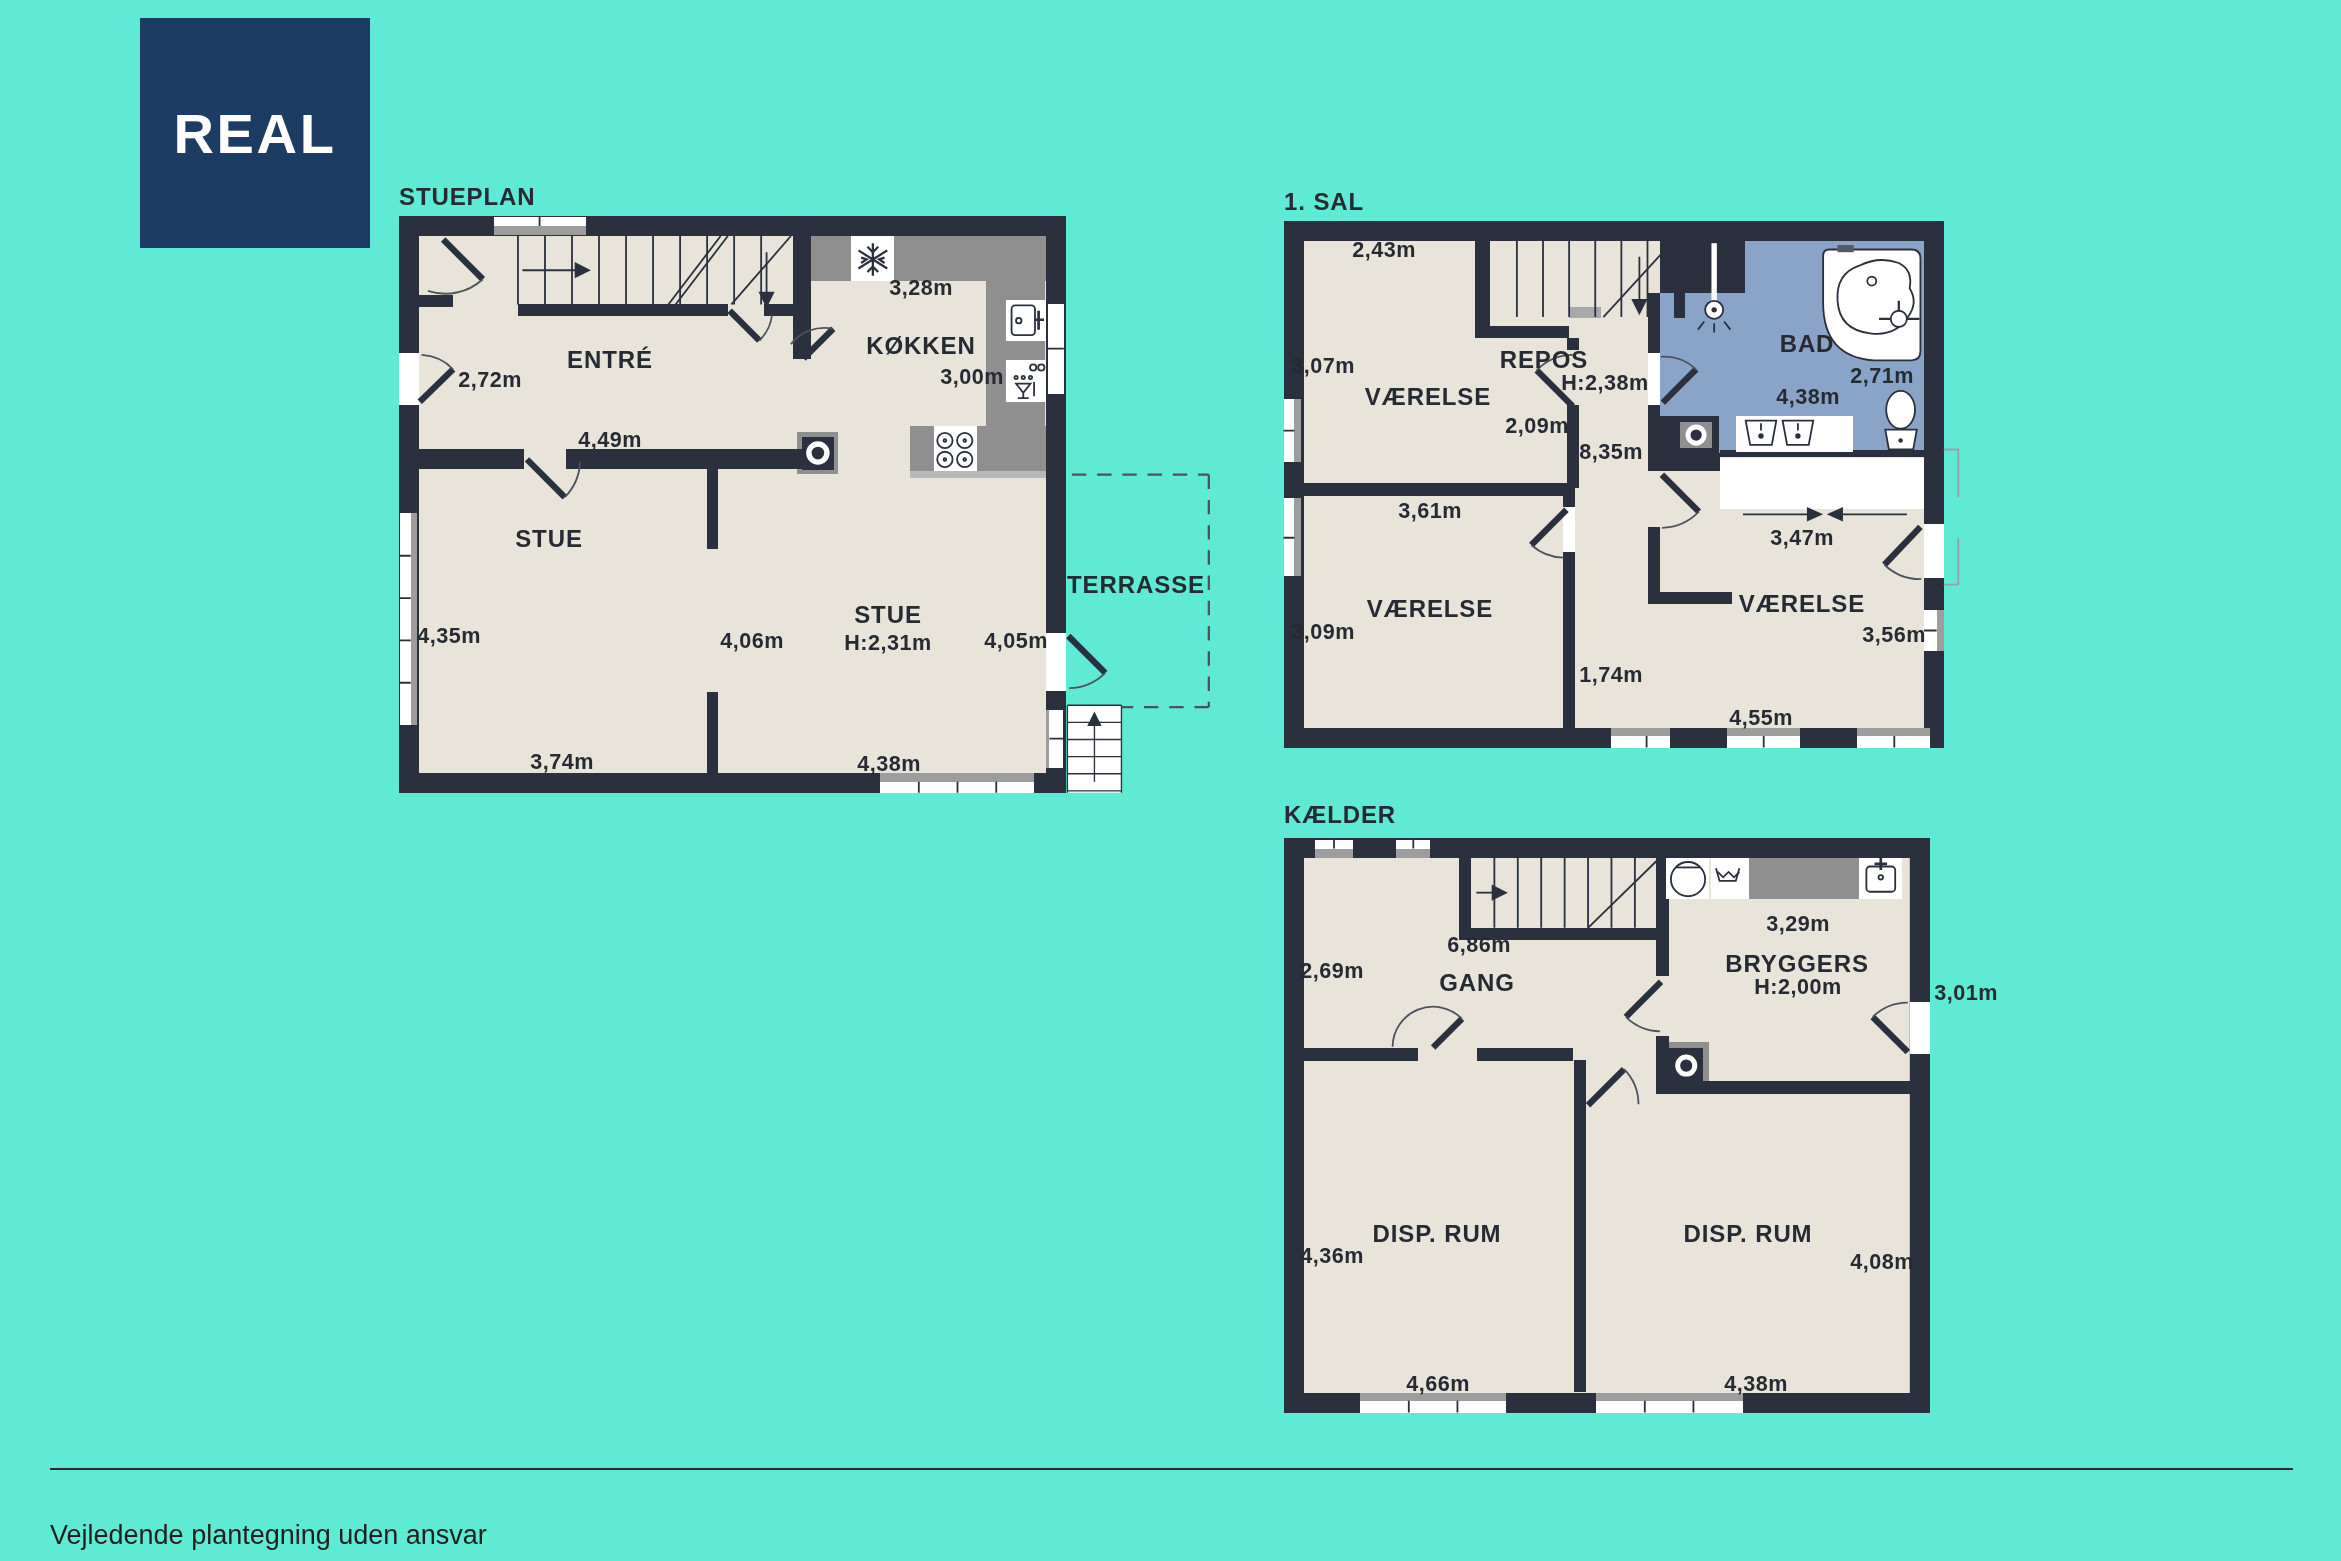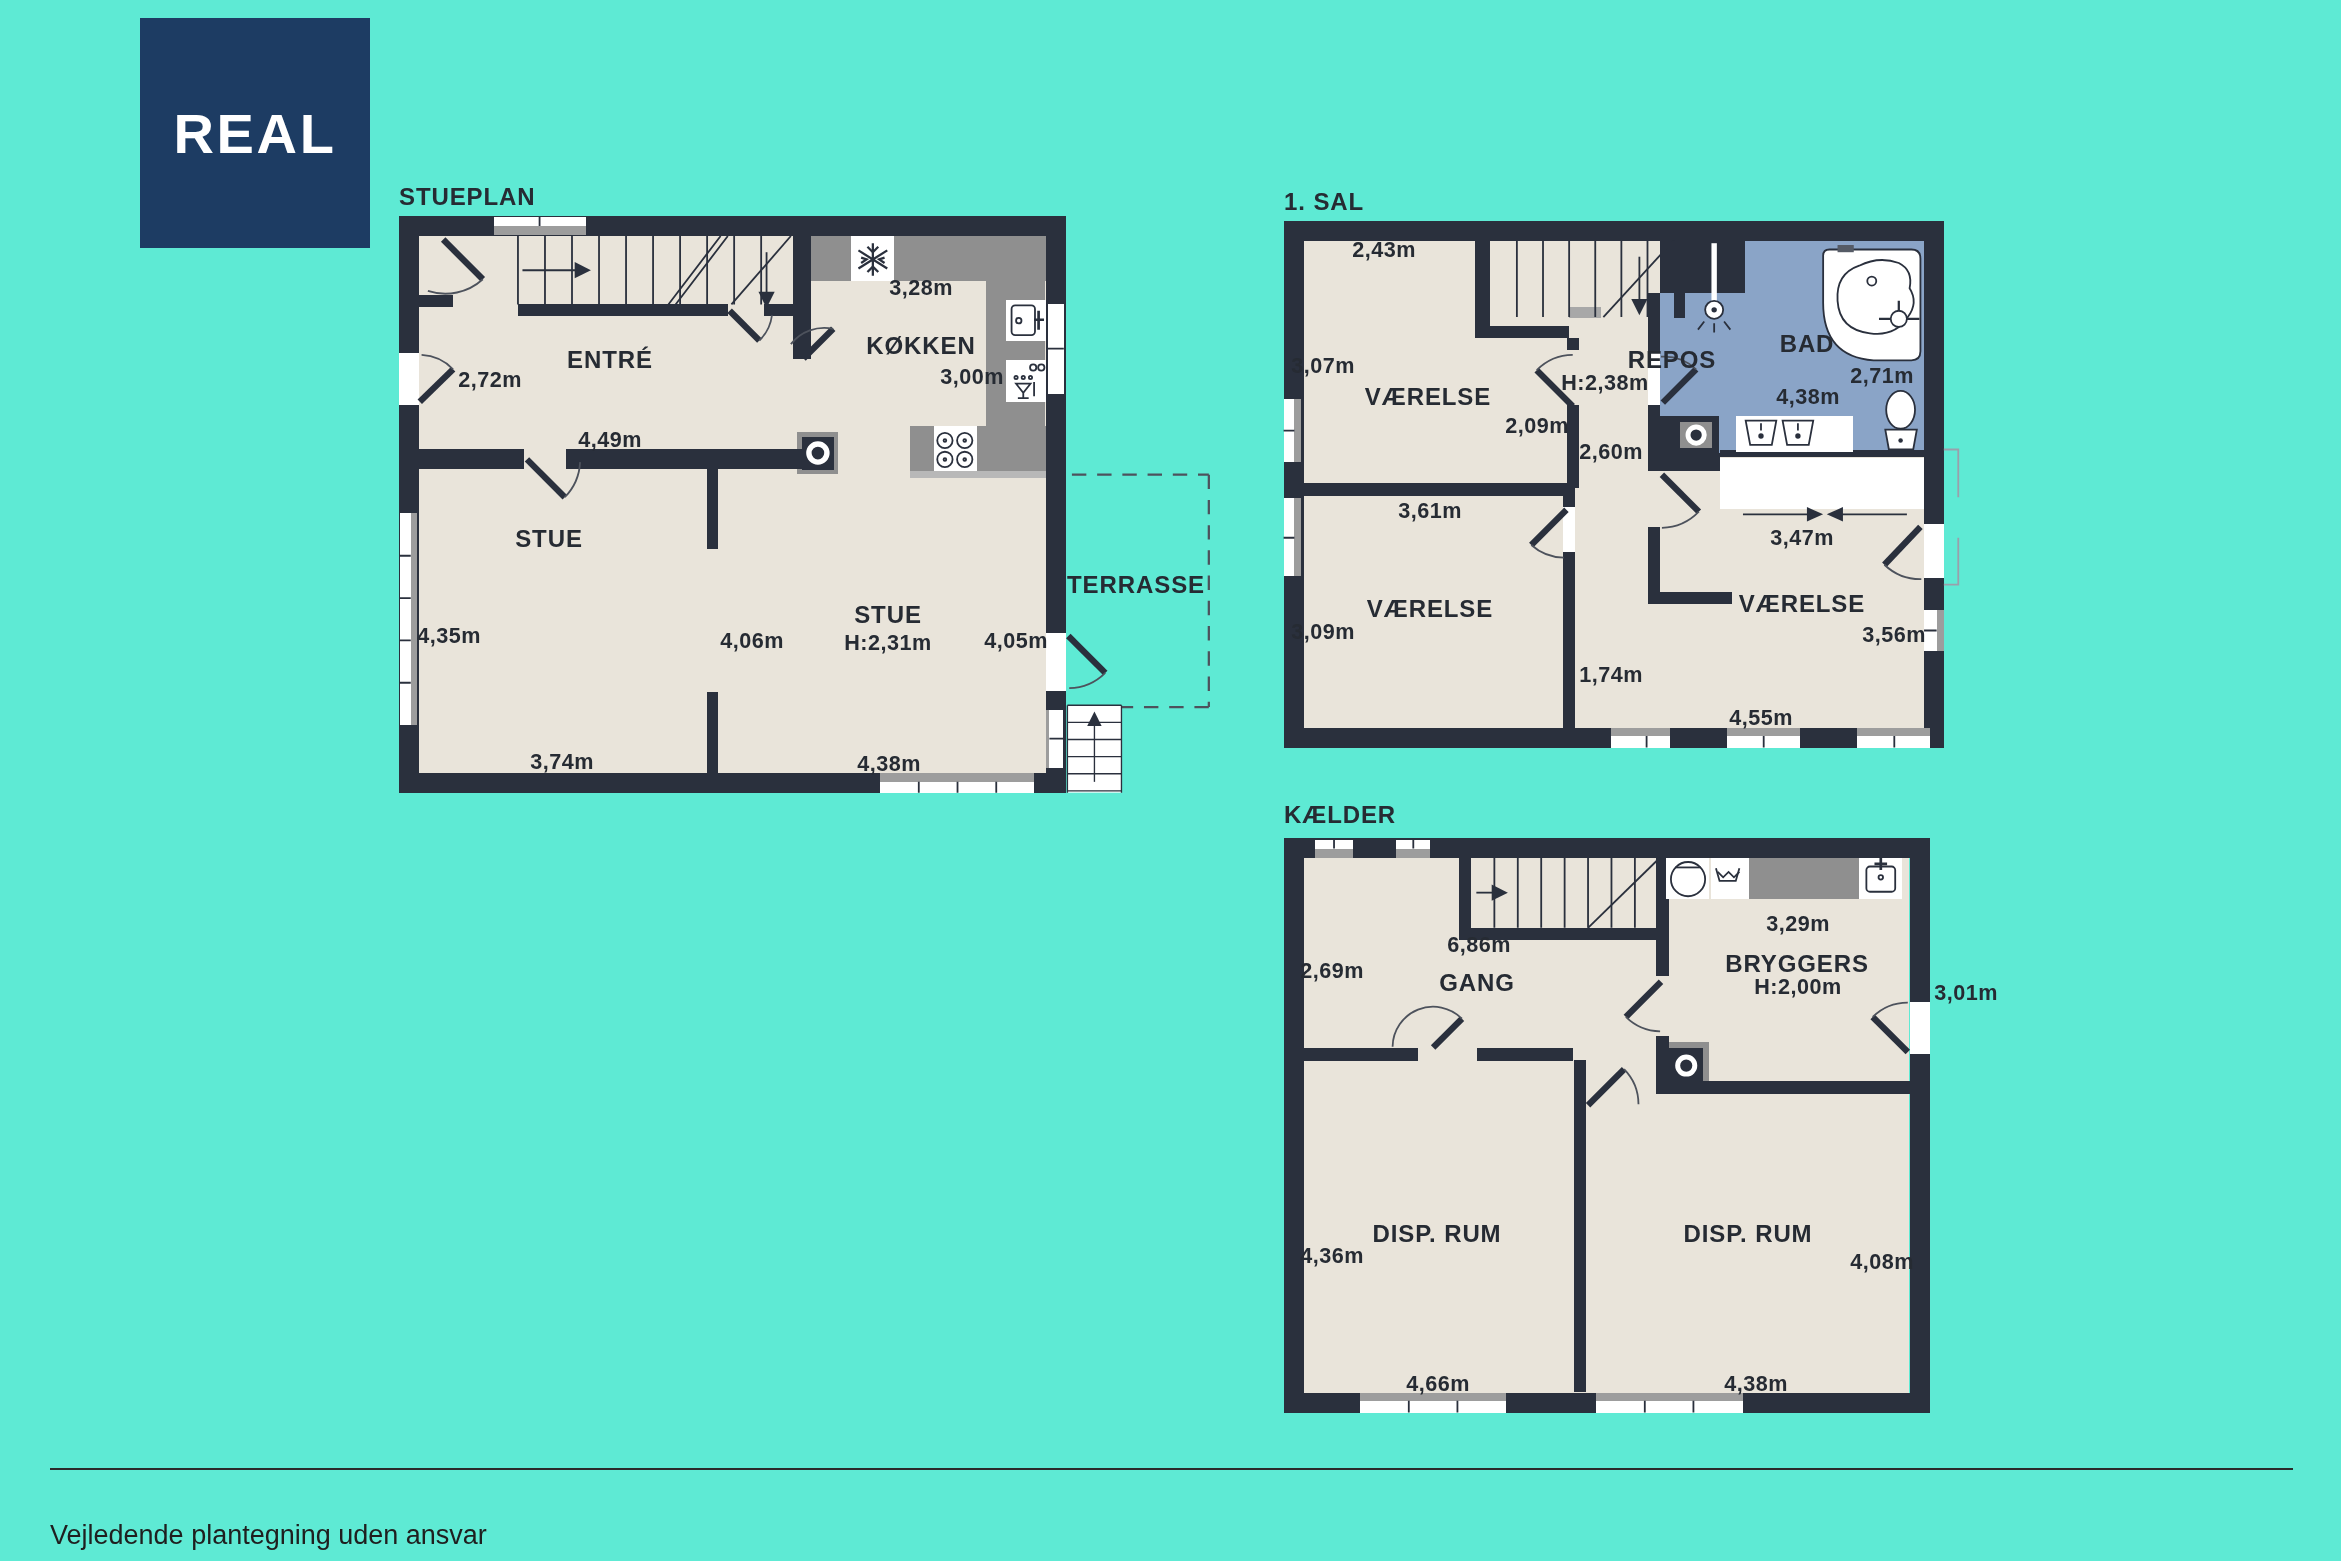--- a/index.html
+++ b/index.html
@@ -358,24 +358,24 @@
   <div class="lbl" style="left:888px;top:615px">STUE</div>
   <div class="dim" style="left:888px;top:643px">H:2,31m</div>
   <div class="dim" style="left:752px;top:641px">4,06m</div>
   <div class="dim" style="left:1016px;top:641px">4,05m</div>
   <div class="dim" style="left:889px;top:764px">4,38m</div>
   <div class="lbl" style="left:1136px;top:585px">TERRASSE</div>
 
   <div class="dim" style="left:1384px;top:250px">2,43m</div>
   <div class="dim" style="left:1323px;top:366px">3,07m</div>
   <div class="lbl" style="left:1428px;top:397px">VÆRELSE</div>
-  <div class="lbl" style="left:1672px;top:360px">REPOS</div>
+  <div class="lbl" style="left:1544px;top:360px">REPOS</div>
   <div class="dim" style="left:1605px;top:383px">H:2,38m</div>
   <div class="dim" style="left:1537px;top:426px">2,09m</div>
-  <div class="dim" style="left:1611px;top:452px">2,60m</div>
+  <div class="dim" style="left:1611px;top:452px">8,35m</div>
   <div class="lbl" style="left:1807px;top:344px">BAD</div>
   <div class="dim" style="left:1882px;top:376px">2,71m</div>
   <div class="dim" style="left:1808px;top:397px">4,38m</div>
   <div class="dim" style="left:1802px;top:538px">3,47m</div>
   <div class="lbl" style="left:1802px;top:604px">VÆRELSE</div>
   <div class="dim" style="left:1894px;top:635px">3,56m</div>
   <div class="dim" style="left:1761px;top:718px">4,55m</div>
   <div class="dim" style="left:1430px;top:511px">3,61m</div>
   <div class="lbl" style="left:1430px;top:609px">VÆRELSE</div>
   <div class="dim" style="left:1323px;top:632px">3,09m</div>

